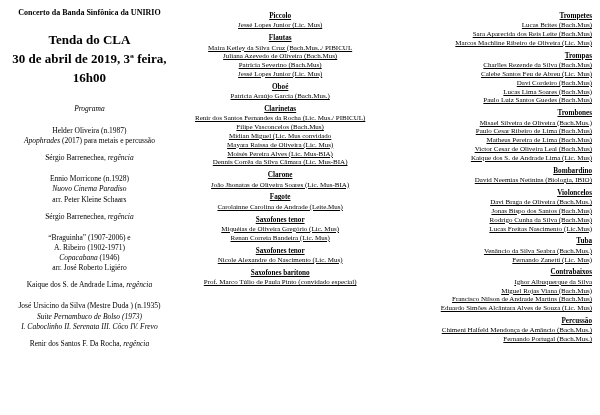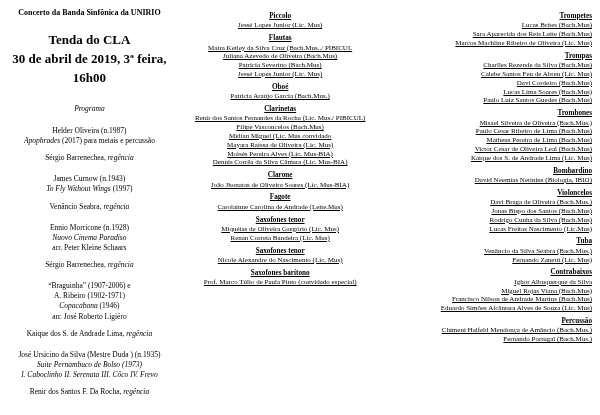--- a/index.html
+++ b/index.html
@@ -41,25 +41,20 @@
     <div class="venue-block">
       <div>Tenda do CLA</div>
       <div>30 de abril de 2019, 3ª feira, 16h00</div>
     </div>
     <div class="programa">Programa</div>
     <div id="program-items">
         <div class="prog-item">
           <div class="line"><span class="b">Helder Oliveira (n.1987)</span></div>
           <div class="line"><span class="i">Apophrades</span><span> (2017) para metais e percussão</span></div>
           <div class="line gap"><span>Sérgio Barrenechea, </span><span class="i">regência</span></div>
-        </div>
-        <div class="prog-item">
-          <div class="line"><span class="b">James Curnow (n.1943)</span></div>
-          <div class="line"><span class="i">To Fly Without Wings</span><span> (1997)</span></div>
-          <div class="line gap"><span>Venâncio Seabra, </span><span class="i">regência</span></div>
         </div>
         <div class="prog-item">
           <div class="line"><span class="b">Ennio Morricone (n.1928)</span></div>
           <div class="line"><span class="i">Nuovo Cinema Paradiso</span></div>
           <div class="line"><span>arr. Peter Kleine Schaars</span></div>
           <div class="line gap"><span>Sérgio Barrenechea, </span><span class="i">regência</span></div>
         </div>
         <div class="prog-item">
           <div class="line"><span class="b">“Braguinha” (1907-2006) e</span></div>
           <div class="line"><span class="b">A. Ribeiro (1902-1971)</span></div>

